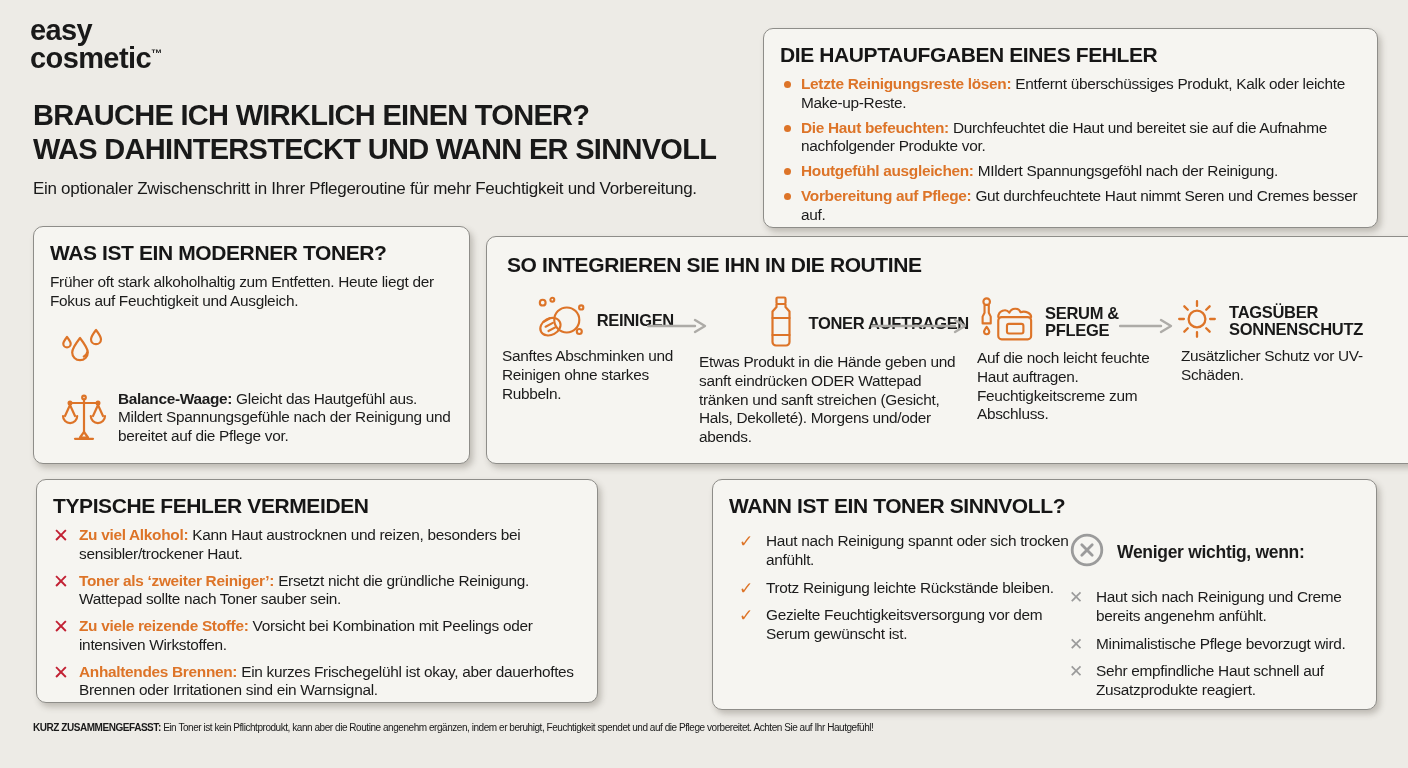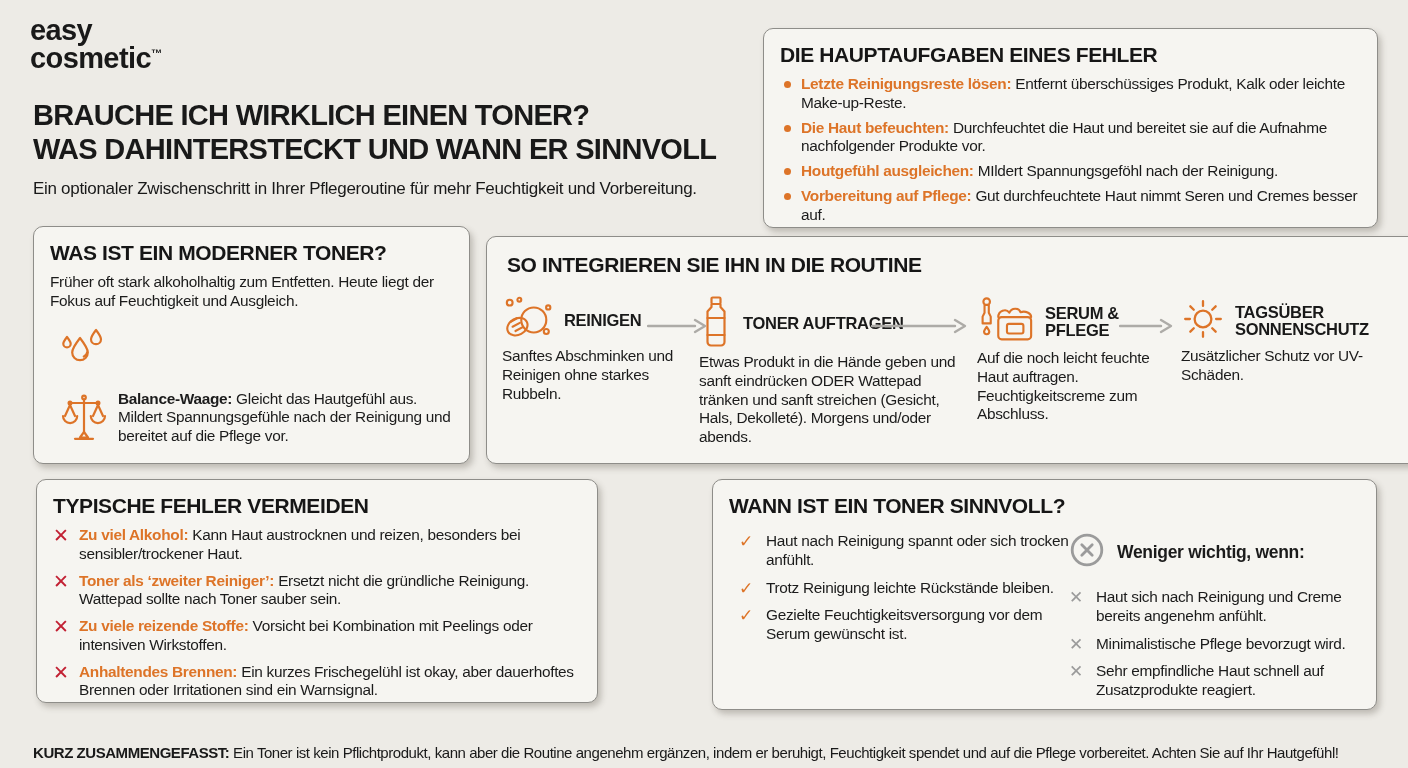--- a/index.html
+++ b/index.html
@@ -30,21 +30,21 @@
   
   .modern { left:33px; top:226px; width:437px; height:238px; }
   .modern .intro { margin-bottom:12px; }
   .m-item { display:flex; align-items:flex-start; margin-bottom:13px; }
   .m-icon { flex:0 0 68px; display:flex; justify-content:center; padding-top:2px; }
 
   
   .routine { left:486px; top:236px; width:1053px; height:228px; padding:0; }
   .routine h2 { position:absolute; left:20px; top:14px; }
   .step { position:absolute; top:58px; }
-  .step-head { display:flex; align-items:center; gap:10px; min-height:52px; }
+  .step-head { display:flex; align-items:center; gap:10px; min-height:52px;justify-content:flex-end; }
   .step-label { font-size:16.5px; font-weight:800; line-height:1.05; letter-spacing:-0.3px; }
   .step-text { }
   .s1 { left:15px; width:172px; }
   .s2 { left:212px; width:270px; }
   .s3 { left:490px; width:176px; }
   .s4 { left:694px; width:182px; }
   .arrow { position:absolute; top:80px; }
   .a1 { left:160px; } .a2 { left:384px; } .a3 { left:632px; }
 
   
@@ -57,21 +57,21 @@
   .when-cols { display:flex; margin-top:14px; }
   .wcol-l { width:340px; padding-left:10px; }
   .wcol-r { width:280px; }
   .w-head { display:flex; align-items:center; gap:12px; margin-bottom:16px; }
   .w-head .h-orange { color:#DD7428; font-weight:700; font-size:17.5px; letter-spacing:-0.3px; }
   .w-head .h-dark { color:#1b1b1b; font-weight:700; font-size:17.5px; letter-spacing:-0.3px; }
   .w-item { display:flex; align-items:flex-start; margin-bottom:9px; }
   .check { flex:0 0 27px; color:#DD7428; font-weight:700; font-size:17px; line-height:1.1; font-family:"DejaVu Sans",sans-serif; }
   .gx { flex:0 0 27px; color:#9B9B9B; font-weight:700; font-size:17px; line-height:1.1; font-family:"DejaVu Sans",sans-serif; }
 
-  .footer { position:absolute; left:33px; top:744px; width:1352px; font-size:15px; letter-spacing:-0.45px; }
+  .footer { position:absolute; left:33px; top:722px; width:1352px; font-size:10px; letter-spacing:-0.45px; }
   .footer .flabel { font-weight:800; }
 
   svg.oicon { stroke:#DD7428; fill:none; stroke-width:2.2; stroke-linecap:round; stroke-linejoin:round; }
   svg.arrow-svg { stroke:#ADABA7; fill:none; stroke-width:2.4; stroke-linecap:round; stroke-linejoin:round; }
 </style>
 </head>
 <body>
 
 <div class="brand">
   <div>easy</div>

